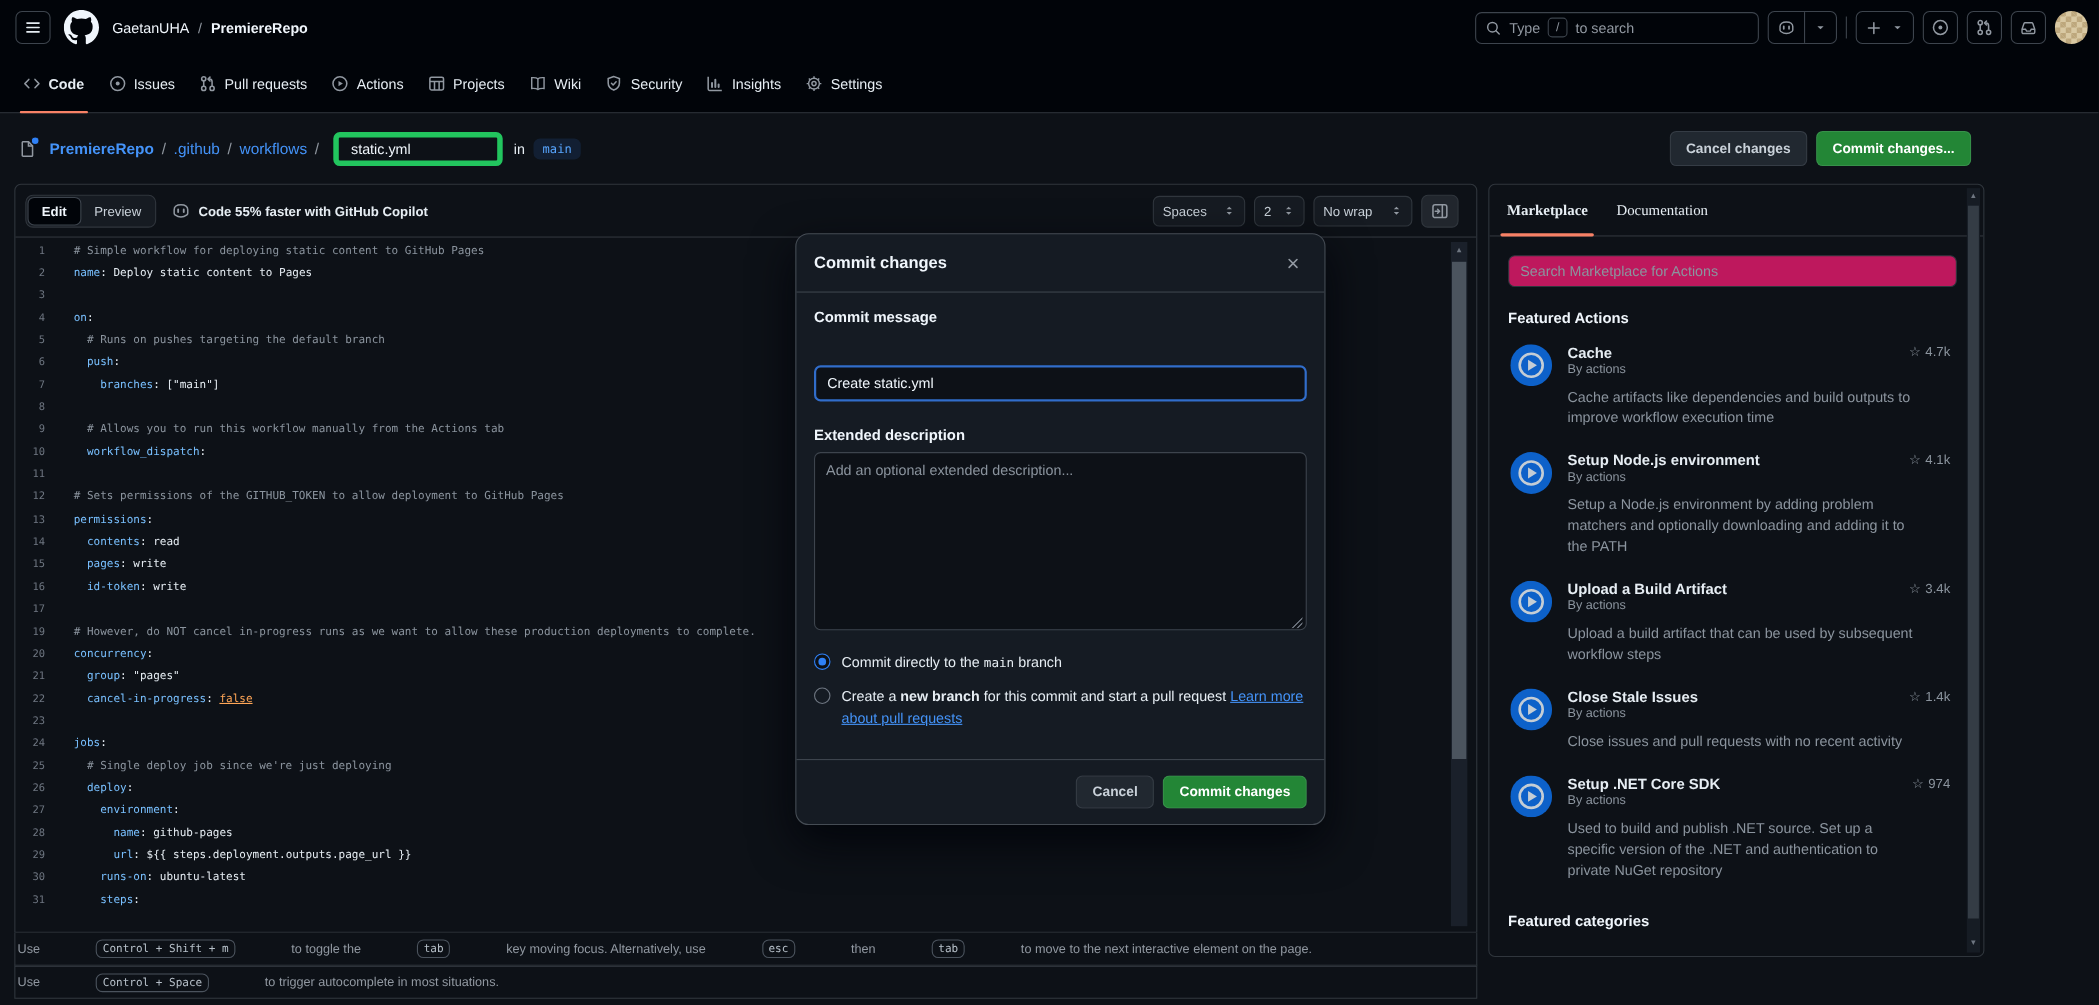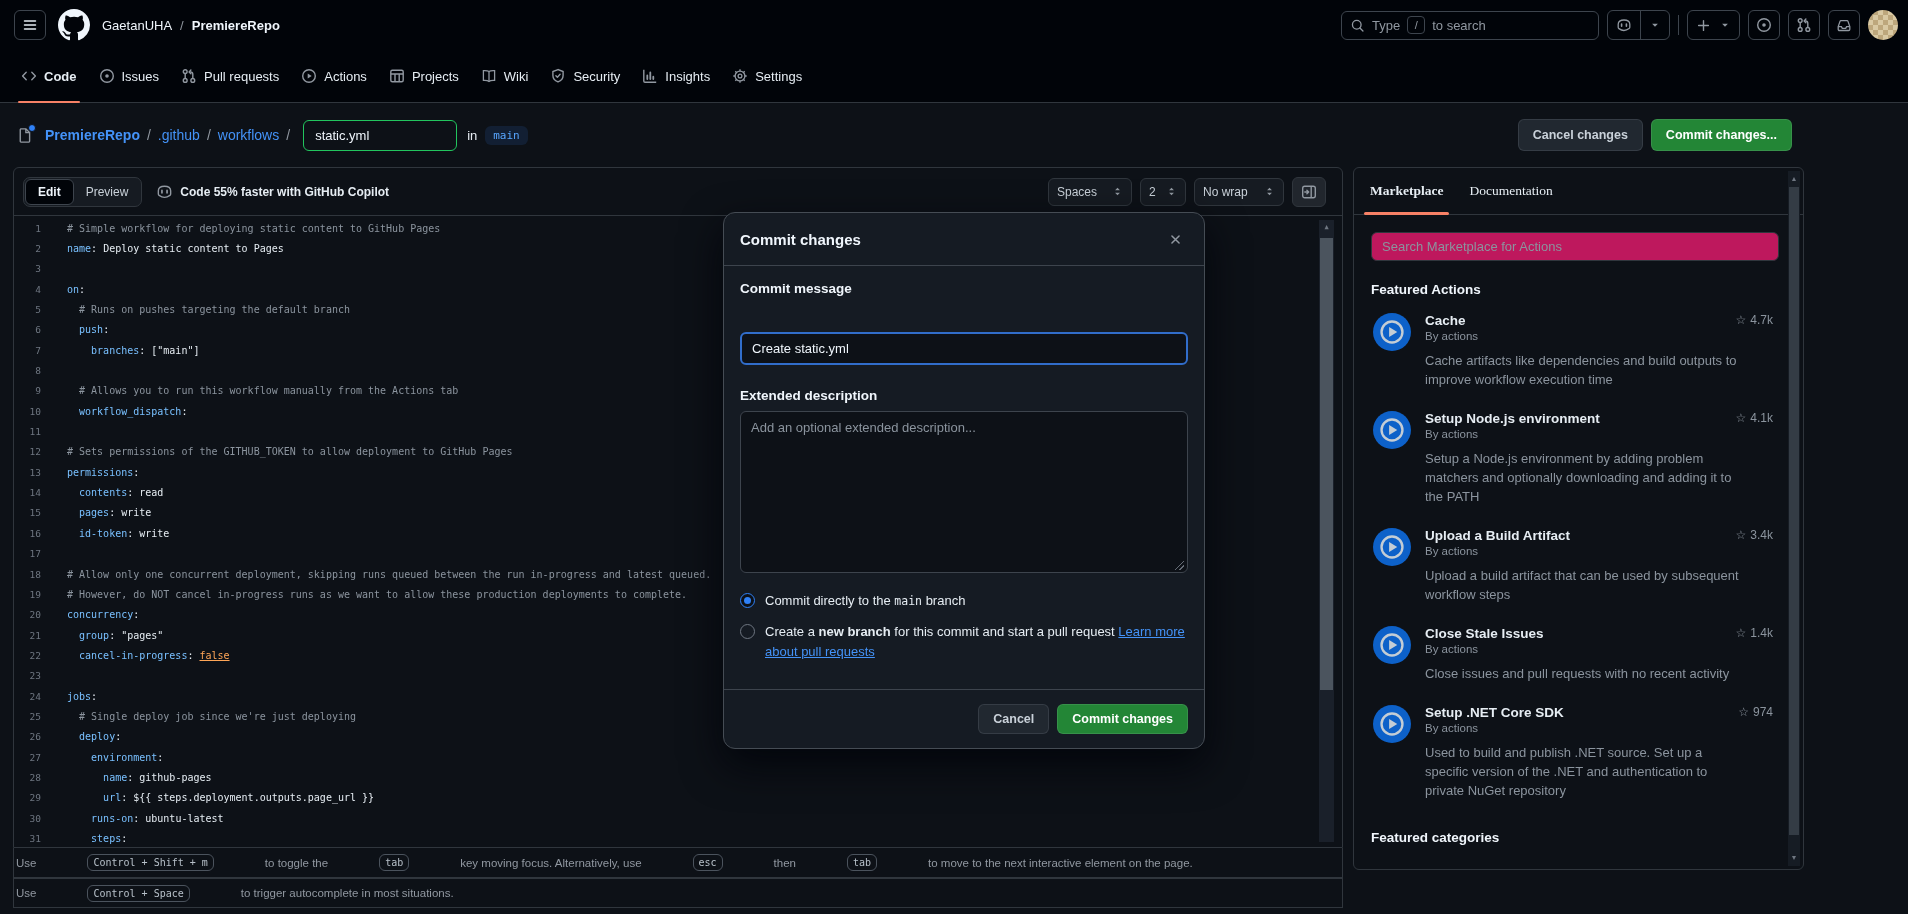--- a/index.html
+++ b/index.html
@@ -46,21 +46,21 @@
 
   
   .crumb-row { position:absolute; top:103px; left:0; width:100%; height:64px;
                display:flex; align-items:center; padding:0 16px; }
   .file-ic { position:relative; margin-right:12px; }
   .mod-dot { position:absolute; top:-3px; right:-3px; width:8px; height:8px; border-radius:50%;
              background:#2f81f7; border:1px solid #0d1117; }
   .crumb-link { color:#4493f8; font-size:14px; }
   .crumb-link.bold { font-weight:700; }
   .crumb-sep { color:#9198a1; font-size:14px; padding:0 7px; }
-  .file-input { width:154px; height:31px; background:#0d1117; border:1px solid #22c55e; border-radius:6px;
+  .file-input { width:154px; height:31px; background:#0d1117; border:5px solid #22c55e; border-radius:6px;
                 color:#f0f6fc; font-size:13px; padding:0 11px; margin:0 10px 0 6px; outline:none; }
   .in-label { font-size:13px; color:#e6edf3; margin-right:8px; }
   .branch-badge { font-family:"DejaVu Sans Mono", monospace; font-size:11px; color:#58a6ff;
                   background:rgba(56,139,253,0.12); border-radius:6px; padding:3px 8px; }
   .crumb-actions { margin-left:auto; margin-right:100px; display:flex; gap:8px; }
   .btn { height:32px; border-radius:6px; font-size:12.5px; font-weight:700; display:flex;
          align-items:center; padding:0 14px; border:1px solid rgba(240,246,252,0.1); }
   .btn-default { background:#212830; color:#c9d1d9; }
   .btn-green { background:#238636; color:#ffffff; }
 
@@ -486,24 +486,20 @@
         </div>
         <div class="cl">
           <span class="ln">16</span>
           <span class="lc"><span class="tok-k">  id-token</span><span class="tok-p">: write</span></span>
         </div>
         <div class="cl">
           <span class="ln">17</span>
           <span class="lc"></span>
         </div>
         <div class="cl">
-          <span class="ln">18</span>
-          <span class="lc"><span class="tok-c"># Allow only one concurrent deployment, skipping runs queued between the run in-progress and latest queued.</span></span>
-        </div>
-        <div class="cl">
           <span class="ln">19</span>
           <span class="lc"><span class="tok-c"># However, do NOT cancel in-progress runs as we want to allow these production deployments to complete.</span></span>
         </div>
         <div class="cl">
           <span class="ln">20</span>
           <span class="lc"><span class="tok-k">concurrency</span><span class="tok-p">:</span></span>
         </div>
         <div class="cl">
           <span class="ln">21</span>
           <span class="lc"><span class="tok-k">  group</span><span class="tok-p">: "pages"</span></span>

